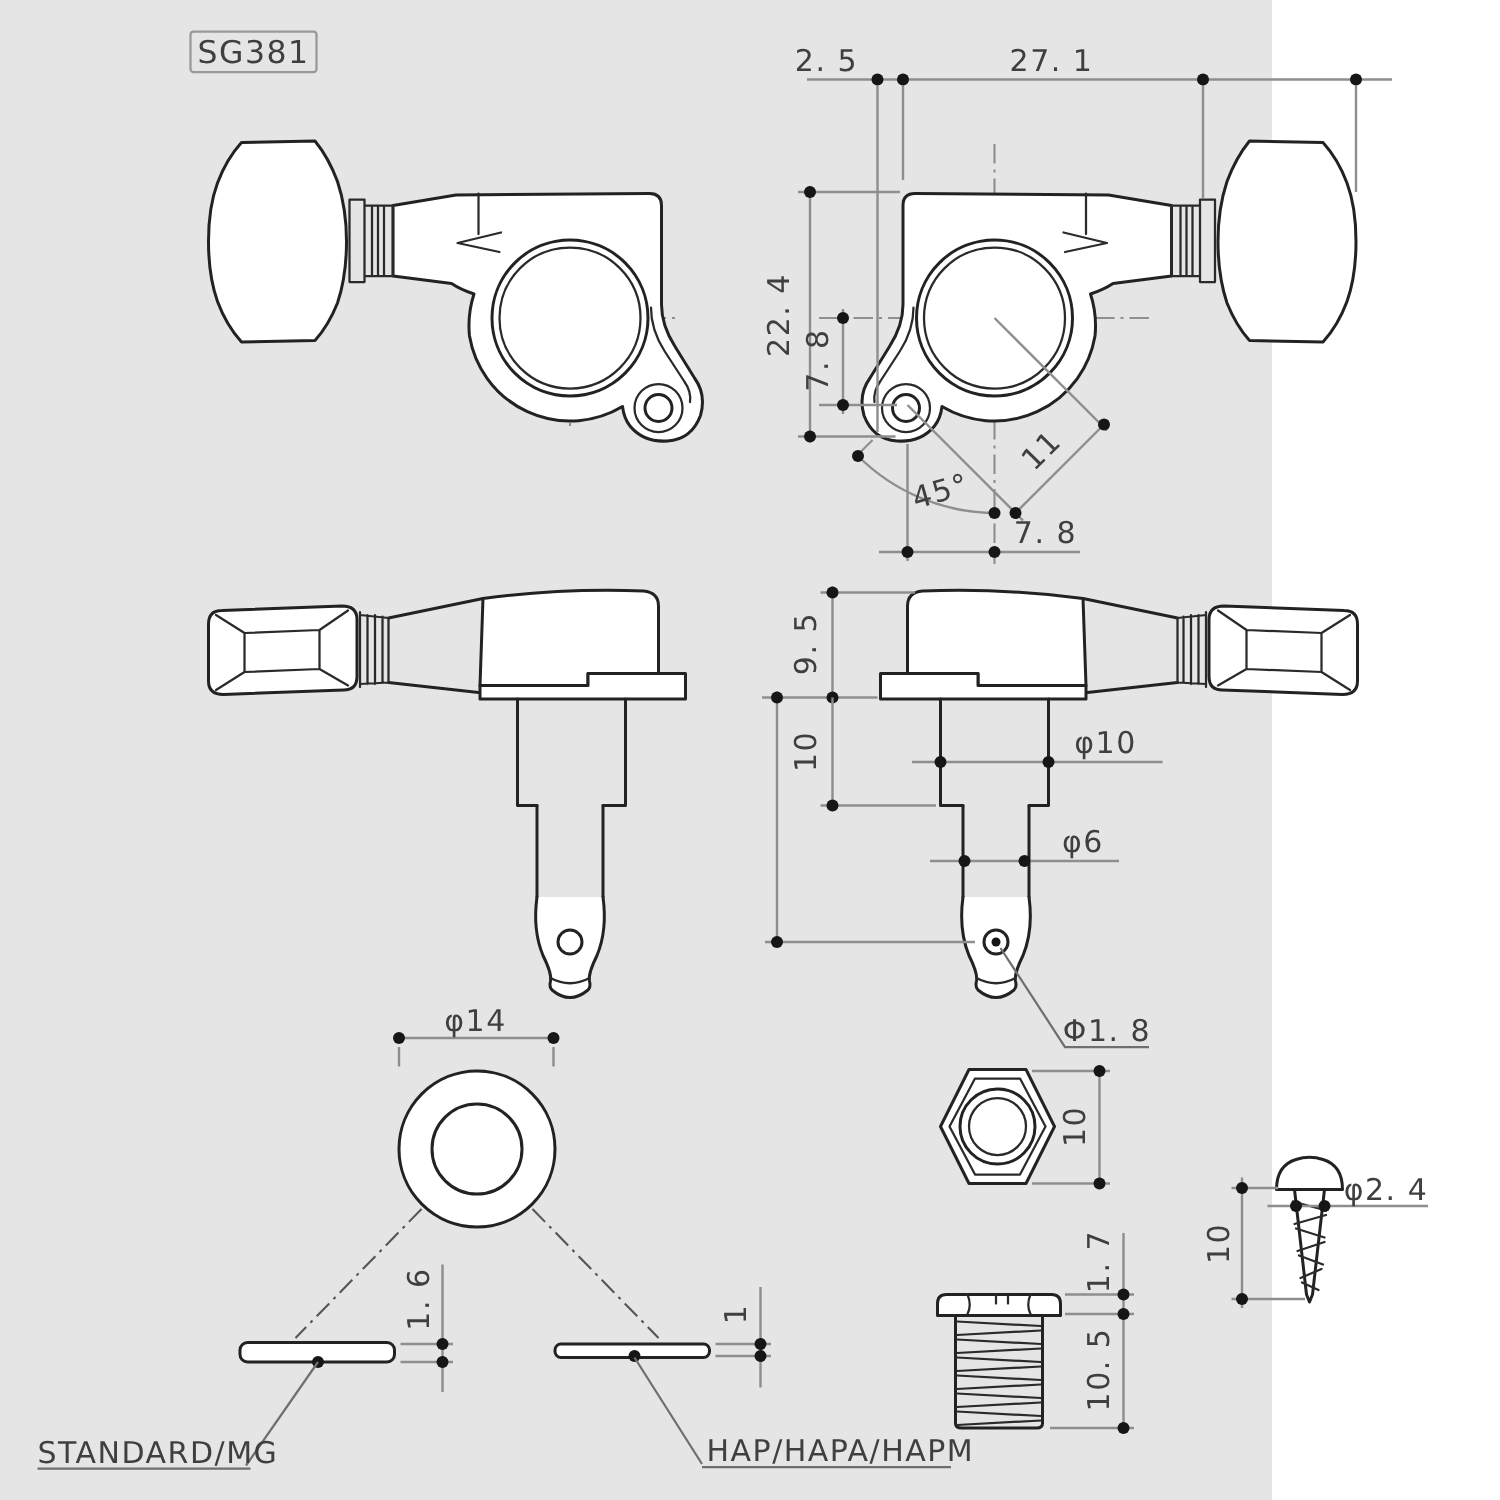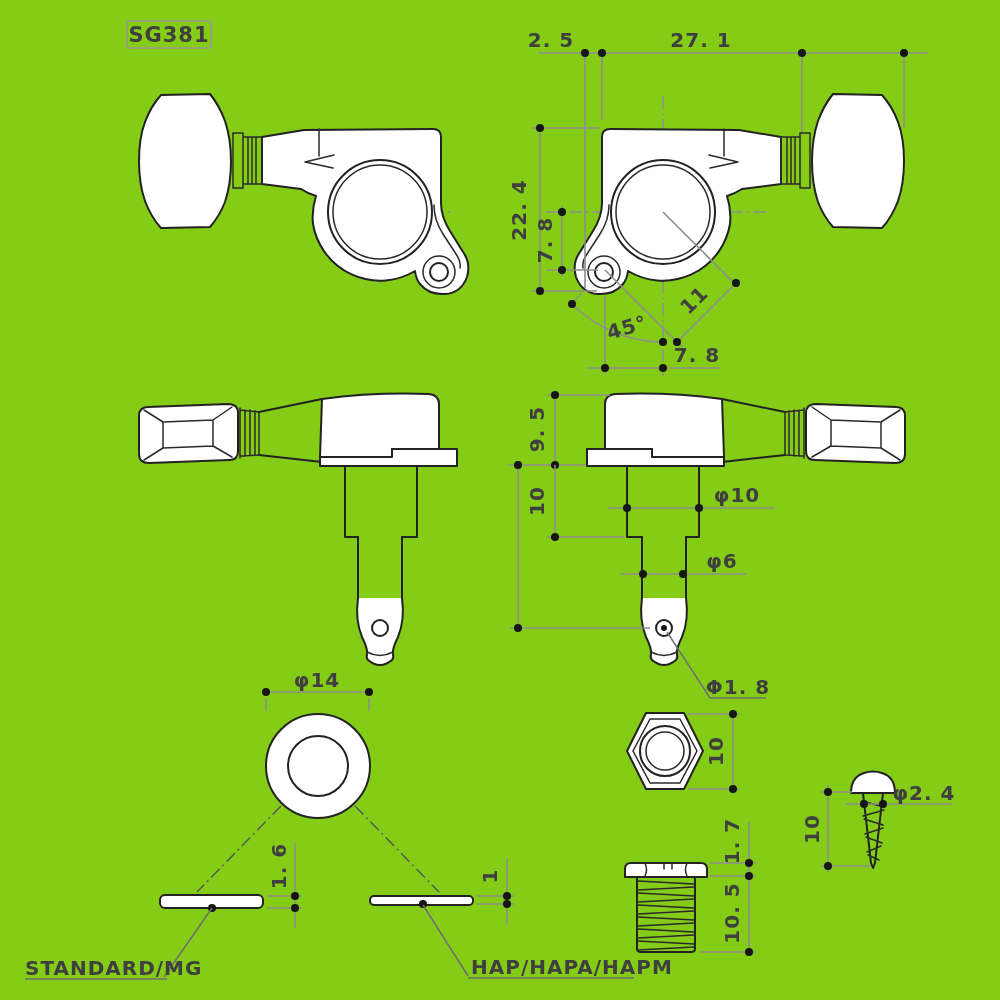--- a/index.html
+++ b/index.html
@@ -1,16 +1,16 @@
 <!DOCTYPE html>
 <html><head>
 <meta charset="utf-8">
 <style>
   html,body{margin:0;padding:0;background:#ffffff;}
-  .stage{width:1000px;height:1000px;position:relative;background:#84cc16;font-weight:bold;}
+  .stage{width:848px;height:1000px;position:relative;background:#e5e5e5;}
   svg{display:block;}
   .ol{stroke:#222;fill:none;stroke-width:2;stroke-linecap:round;stroke-linejoin:round;}
   .ol2{stroke:#2a2a2a;fill:none;stroke-width:1.5;stroke-linecap:round;stroke-linejoin:round;}
   .fw{fill:#fff;}
   .dim{stroke:#8e8e8e;fill:none;stroke-width:1.6;}
   .cl{stroke:#8e8e8e;fill:none;stroke-width:1.4;stroke-dasharray:13 4 2 4;}
   .ldr{stroke:#6f6f6f;fill:none;stroke-width:1.5;}
   .dash{stroke:#555;fill:none;stroke-width:1.4;stroke-dasharray:12 4 2 4;}
   .dot{fill:#161616;stroke:none;}
   text{fill:#3f3f3f;font-family:"DejaVu Sans","Liberation Sans",sans-serif;font-size:20px;letter-spacing:1px;}

